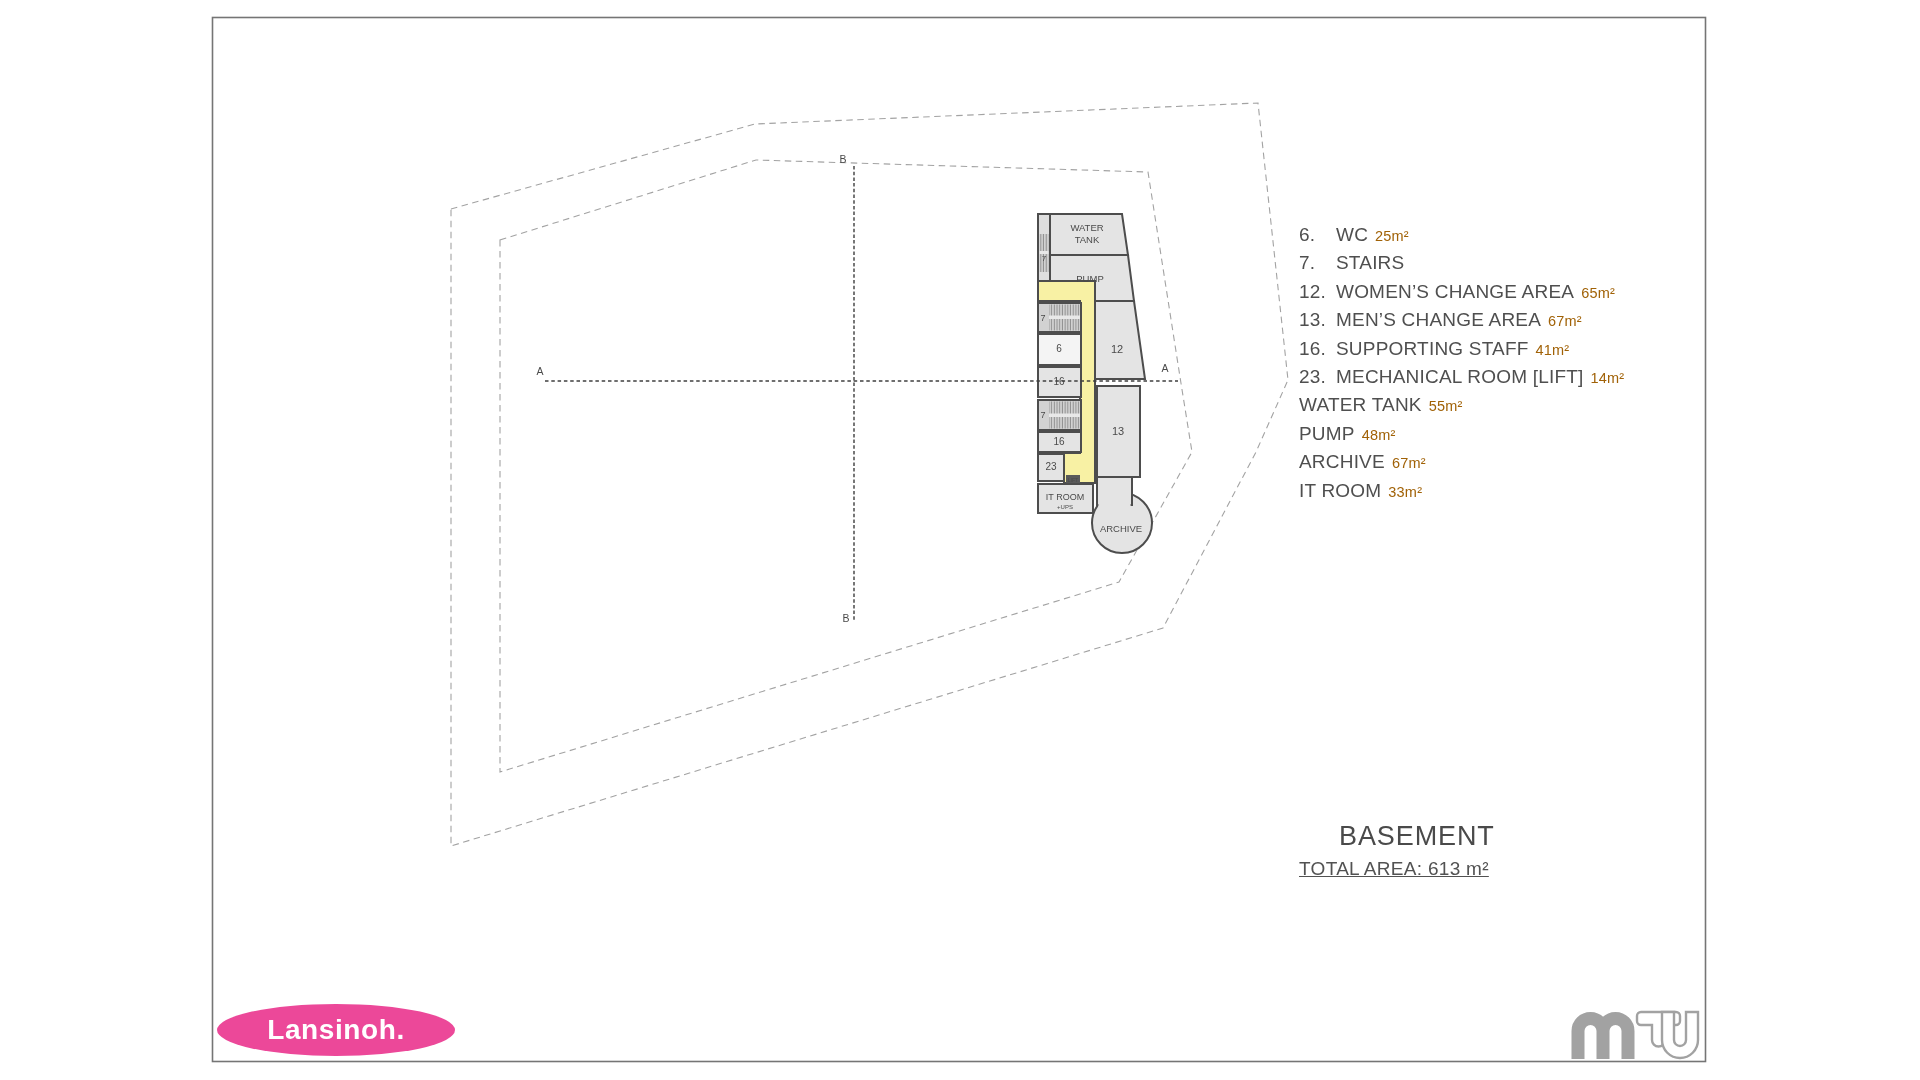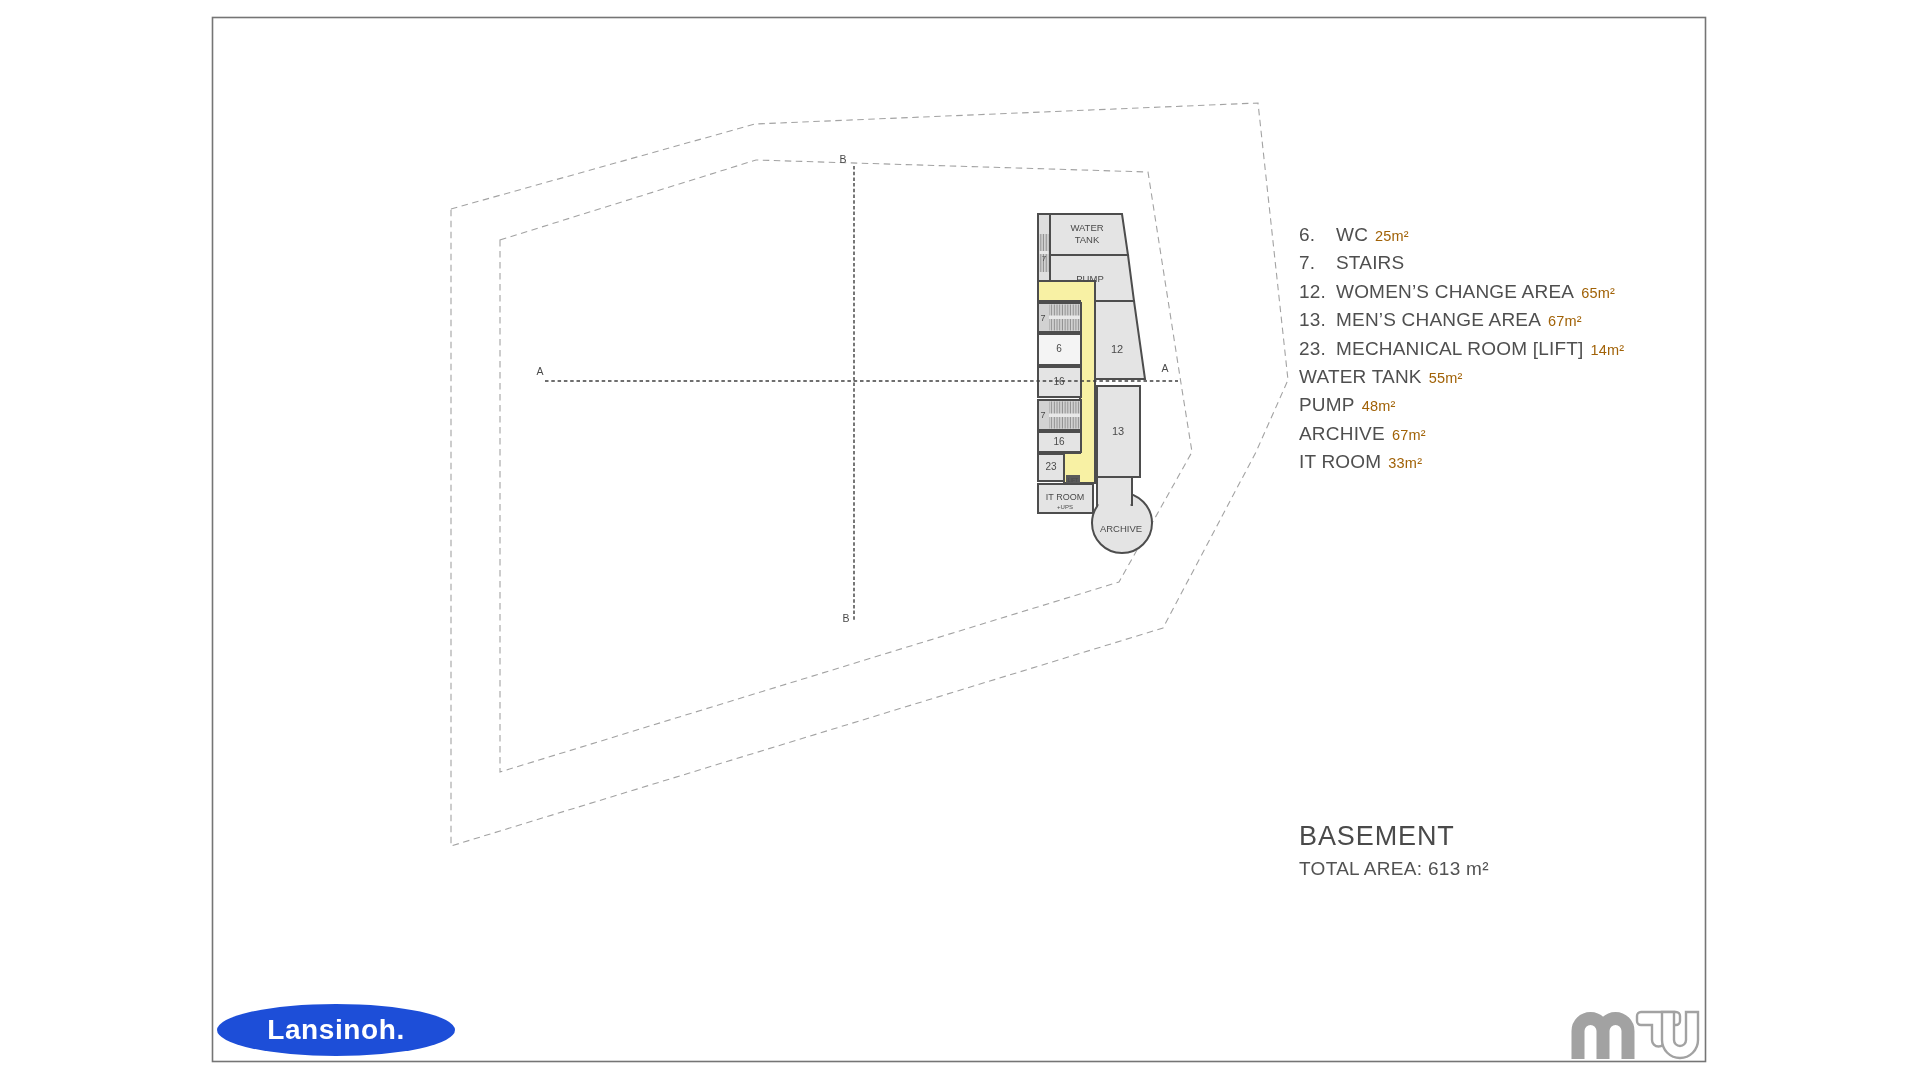--- a/index.html
+++ b/index.html
@@ -11,22 +11,22 @@
   
   .legend{position:absolute;left:1299px;top:221px;color:#4f4f4f;}
   .lg-row{display:flex;align-items:baseline;height:28.4px;line-height:28.4px;white-space:nowrap;}
   .lg-num{display:inline-block;width:37px;font-size:19px;letter-spacing:.2px;}
   .lg-num:empty{display:none;}
   .lg-name{font-size:19px;letter-spacing:.2px;}
   .lg-area{font-size:14.5px;margin-left:7px;color:#a16207;letter-spacing:.2px;}
 
   
   .floor-block{position:absolute;left:1299px;top:822px;color:#4a4a4a;}
-  .floor-name{font-size:27px;letter-spacing:.9px;line-height:28px;}
-  .floor-area{font-size:19px;letter-spacing:.3px;margin-top:8px;color:#525252;}
+  .floor-name{font-size:27px;letter-spacing:.9px;line-height:28px;margin-left:40px;}
+  .floor-area{font-size:19px;letter-spacing:.3px;margin-top:8px;color:#525252;text-decoration:underline;}
 
   
   .lansinoh-logo{position:absolute;left:217px;top:1004px;width:238px;height:52px;border-radius:50%;
     display:flex;align-items:center;justify-content:center;}
   .lansinoh-logo span{color:#ffffff;font-size:28px;font-weight:bold;letter-spacing:.6px;}
   .sheet-title{position:absolute;left:473px;top:1006px;font-size:24.5px;color:#4f4f4f;letter-spacing:.4px;white-space:nowrap;}
 </style>
 </head>
 <body>
 
@@ -136,20 +136,25 @@
       <span class="lg-num">12.</span>
       <span class="lg-name">WOMEN’S CHANGE AREA</span>
       <span class="lg-area">65m²</span>
     </div>
     <div class="lg-row">
       <span class="lg-num">13.</span>
       <span class="lg-name">MEN’S CHANGE AREA</span>
       <span class="lg-area">67m²</span>
     </div>
     <div class="lg-row">
+      <span class="lg-num">16.</span>
+      <span class="lg-name">SUPPORTING STAFF</span>
+      <span class="lg-area">41m²</span>
+    </div>
+    <div class="lg-row">
       <span class="lg-num">23.</span>
       <span class="lg-name">MECHANICAL ROOM [LIFT]</span>
       <span class="lg-area">14m²</span>
     </div>
     <div class="lg-row">
 
       <span class="lg-name">WATER TANK</span>
       <span class="lg-area">55m²</span>
     </div>
     <div class="lg-row">
@@ -167,17 +172,17 @@
       <span class="lg-name">IT ROOM</span>
       <span class="lg-area">33m²</span>
     </div>
   </div>
 
   <div class="floor-block">
     <div class="floor-name">BASEMENT</div>
     <div class="floor-area">TOTAL AREA: 613 m²</div>
   </div>
 
-  <div class="lansinoh-logo" style="background:#1d4ed8">
+  <div class="lansinoh-logo" style="background:#ec4899">
     <span>Lansinoh.</span>
   </div>
 
 </div>
 
 </body></html>

